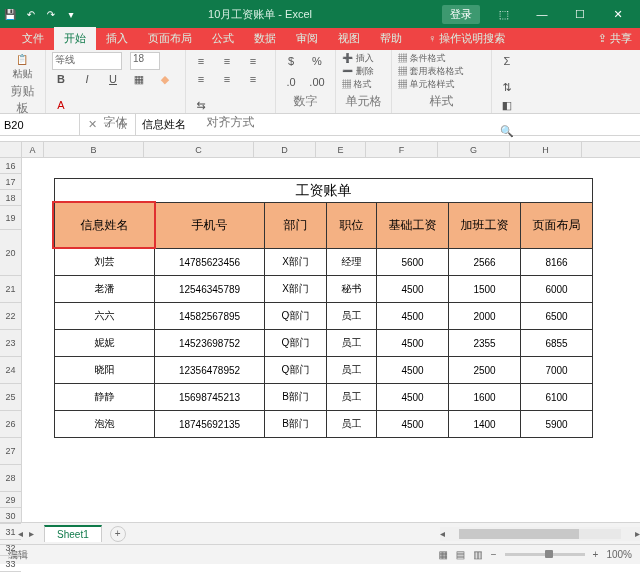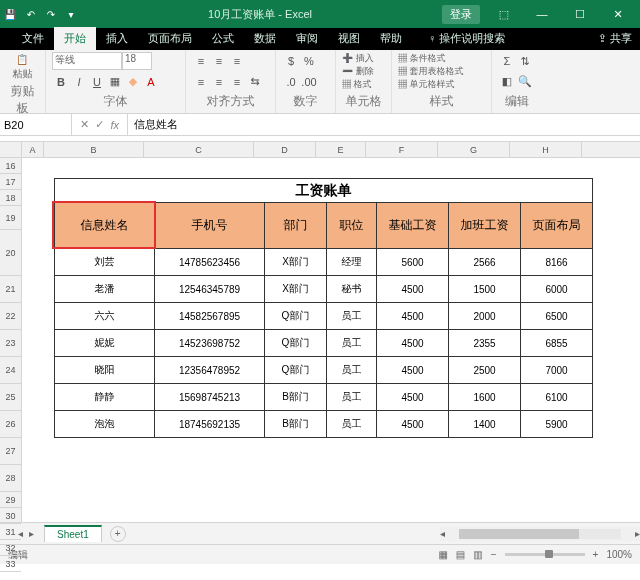--- a/index.html
+++ b/index.html
@@ -4,50 +4,50 @@
 <style>
 *{box-sizing:border-box;margin:0;padding:0;font-family:"Microsoft YaHei","SimSun",Arial,sans-serif}
 body{background:#fff;font-size:11px;overflow:hidden;width:640px;height:580px}
 .titlebar{background:#0f7a4a;height:28px;display:flex;align-items:center;color:#fff;padding:0 4px}
 .titlebar .left-icons{display:flex;gap:6px;align-items:center}
 .titlebar .left-icons span{width:14px;height:14px;display:inline-flex;align-items:center;justify-content:center;font-size:10px}
 .titlebar .title{flex:1;text-align:center;font-size:11px;color:#d8f0e4}
 .titlebar .right-icons{display:flex;gap:2px;align-items:center}
 .titlebar .right-icons .login{background:#3d9970;padding:2px 8px;border-radius:2px;font-size:11px;margin-right:4px}
 .titlebar .right-icons .winbtn{width:36px;height:28px;display:flex;align-items:center;justify-content:center}
-.tabs{background:#000000;height:22px;display:flex;align-items:flex-end;color:#d8f0e4;font-size:11px;padding-left:12px}
+.tabs{background:#ef4444;height:22px;display:flex;align-items:flex-end;color:#d8f0e4;font-size:11px;padding-left:12px}
 .tabs .tab{padding:4px 10px;cursor:pointer}
 .tabs .tab.active{background:#f3f3f3;color:#0f7a4a}
 .tabs .help{margin-left:6px}
 .tabs .right{margin-left:auto;margin-right:8px;display:flex;gap:10px;padding-bottom:4px}
 .ribbon{background:#f3f3f3;border-bottom:1px solid #d4d4d4;height:64px;display:flex;font-size:10px;color:#666}
 .ribbon .group{border-right:1px solid #e0e0e0;padding:2px 6px;display:flex;flex-direction:column;justify-content:space-between}
 .ribbon .group .label{text-align:center;font-size:12px;color:#777;padding-bottom:1px}
-.ribbon .controls{display:flex;gap:0;align-items:flex-start;flex-wrap:wrap}
+.ribbon .controls{display:flex;gap:8px;align-items:flex-start;flex-wrap:wrap}
 .ribbon .bigbtn{display:flex;flex-direction:column;align-items:center;gap:2px;padding:2px 4px}
 .ribbon .iconbtn{width:18px;height:18px;display:flex;align-items:center;justify-content:center;color:#555;font-size:11px}
 .ribbon select,.ribbon .fake-select{border:1px solid #ccc;background:#fff;font-size:10px;height:18px;padding:0 2px}
 .formula-bar{height:22px;border-bottom:1px solid #d4d4d4;display:flex;align-items:center;background:#fff}
-.formula-bar .namebox{width:72px;border-right:1px solid #d4d4d4;padding:0 4px;font-size:11px;height:100%;display:flex;align-items:center}
+.formula-bar .namebox{width:80px;border-right:1px solid #d4d4d4;padding:0 4px;font-size:11px;height:100%;display:flex;align-items:center}
 .formula-bar .fx{padding:0 8px;color:#888;border-right:1px solid #d4d4d4;height:100%;display:flex;align-items:center;gap:6px}
 .formula-bar .input{flex:1;padding:0 6px;font-size:11px}
 .spacer-bar{height:6px;border-bottom:1px solid #d4d4d4;background:#fff}
 .sheet{position:relative;background:#fff;height:380px;display:flex}
 .rowhdrs{width:22px;background:#f0f0f0;border-right:1px solid #d4d4d4}
 .rowhdrs div{height:16px;border-bottom:1px solid #d4d4d4;font-size:9px;color:#555;text-align:center;line-height:16px}
 .rowhdrs div.rh-tall{height:27px;line-height:27px}
 .rowhdrs div.rh-19{height:24px;line-height:24px}
 .colarea{flex:1;overflow:hidden;position:relative}
 .colhdrs{height:16px;background:#f0f0f0;border-bottom:1px solid #d4d4d4;display:flex}
 .colhdrs div{border-right:1px solid #d4d4d4;font-size:9px;color:#555;text-align:center;line-height:16px}
 .corner{width:22px;height:16px;background:#f0f0f0;border-right:1px solid #d4d4d4;border-bottom:1px solid #d4d4d4;position:absolute;left:0;top:0;z-index:2}
 .cells{position:relative}
 .excel-table{position:absolute;left:32px;top:20px;border-collapse:collapse;font-size:12px}
 .excel-table th,.excel-table td{border:1px solid #333;text-align:center;padding:0;height:27px}
-.excel-table .title-row th{height:24px;font-size:14px;font-weight:bold}
+.excel-table .title-row th{height:24px;font-size:14px;font-weight:normal}
 .excel-table .hdr th{background:#f4b183;height:46px;font-weight:normal;font-size:12px}
 .excel-table td{font-size:10px}
 .red-box{position:absolute;border:2px solid #e03030;pointer-events:none}
 .sheet-tabs{height:22px;border-top:1px solid #d4d4d4;background:#f3f3f3;display:flex;align-items:center;font-size:10px;color:#666;padding-left:18px}
 .sheet-tabs .stab{background:#fff;border:1px solid #ccc;border-bottom:none;padding:2px 12px;color:#0f7a4a;border-top:2px solid #0f7a4a}
 .sheet-tabs .plus{margin-left:8px;width:16px;height:16px;border:1px solid #ccc;border-radius:8px;text-align:center;line-height:14px}
 .statusbar{height:20px;background:#f3f3f3;border-top:1px solid #d4d4d4;display:flex;align-items:center;font-size:10px;color:#666;padding:0 8px}
 .statusbar .right{margin-left:auto;display:flex;gap:8px;align-items:center}
 .statusbar .slider{width:80px;height:3px;background:#ccc;position:relative}
 .statusbar .slider::after{content:"";position:absolute;left:50%;top:-3px;width:8px;height:8px;background:#888;border-radius:1px}

